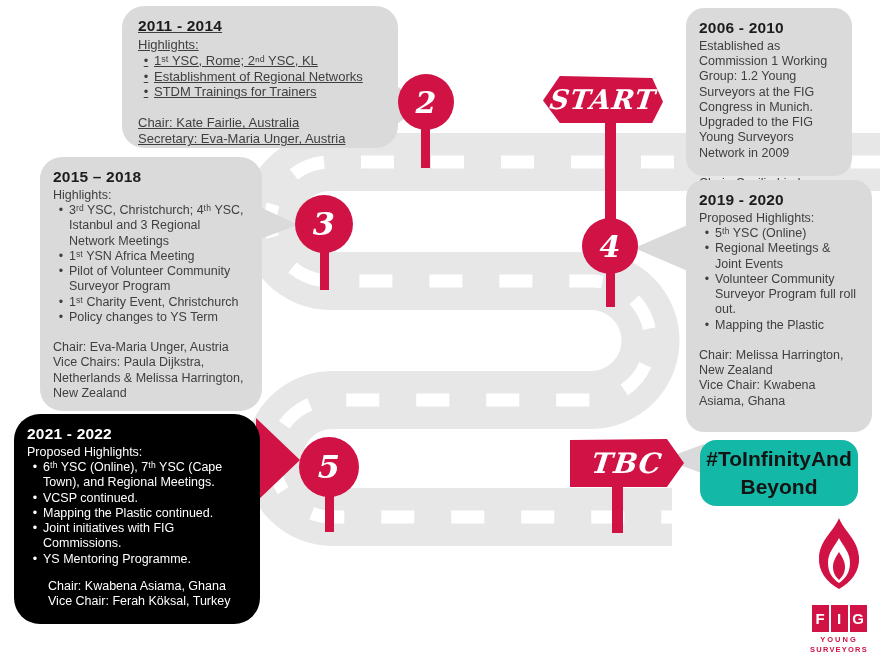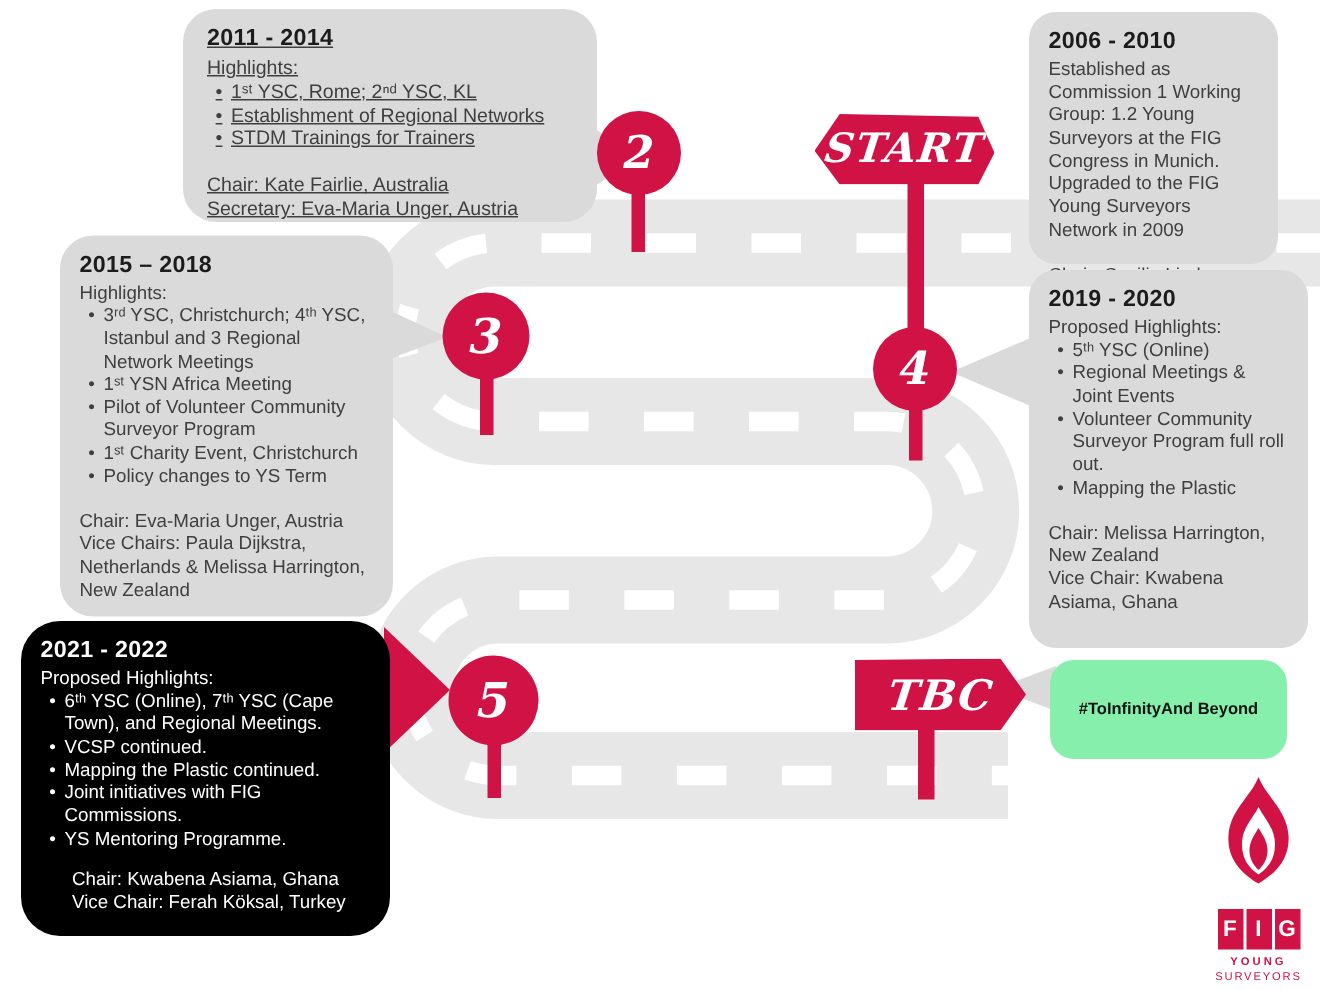--- a/index.html
+++ b/index.html
@@ -21,30 +21,30 @@
   .tail.red{background:#d01245;}
   .pin-stem{position:absolute;z-index:3;width:9px;background:#d01245;}
   .pin{position:absolute;z-index:3;background:#d01245;border-radius:50%;
        display:flex;align-items:center;justify-content:center;color:#fff;
        font-family:"DejaVu Serif",serif;font-style:italic;font-weight:bold;}
   .sign{position:absolute;z-index:3;background:#d01245;display:flex;align-items:center;
         justify-content:center;color:#fff;font-family:"DejaVu Serif",serif;
         font-style:italic;font-weight:bold;letter-spacing:1px;}
   .sign .stext{transform:skewX(-7deg);}
   .sign-post{position:absolute;z-index:3;width:11px;background:#d01245;}
-  .bubble{position:absolute;z-index:3;background:#86efac;border-radius:16px;
+  .bubble{position:absolute;z-index:3;background:#14b8a6;border-radius:16px;
           display:flex;align-items:center;justify-content:center;text-align:center;
-          font-weight:bold;color:#141414;font-size:11px;line-height:1.35;padding:6px 14px;box-sizing:border-box;}
+          font-weight:bold;color:#141414;font-size:21px;line-height:1.35;padding:6px 14px;box-sizing:border-box;}
   .bubble-tail{position:absolute;z-index:2;background:#dadada;}
   .logo{position:absolute;z-index:3;text-align:center;color:#d01245;}
   .logo .bars{display:flex;gap:2px;justify-content:center;margin-top:1px;}
   .logo .bar{width:17px;height:27px;background:#d01245;color:#fff;font-weight:bold;
              font-size:15px;display:flex;align-items:center;justify-content:center;}
   .logo .lg-line1{font-size:7.5px;letter-spacing:2px;margin-top:3px;font-weight:bold;}
-  .logo .lg-line2{font-size:7.5px;letter-spacing:1.2px;margin-top:1px;font-weight:normal;}
+  .logo .lg-line2{font-size:7.5px;letter-spacing:1.2px;margin-top:1px;font-weight:bold;}
 </style>
 </head>
 <body>
 
 <div class="stage">
 
   <svg class="road-svg" width="880" height="660" viewBox="0 0 880 660">
     <path d="M 884 162 H 330 A 59.5 59.5 0 0 0 330 281 H 591 A 59.5 59.5 0 0 1 591 400 H 332 A 58.5 58.5 0 0 0 332 517 H 672" fill="none" stroke="#e7e7e7" stroke-width="58"></path>
     <path d="M 884 162 H 330 A 59.5 59.5 0 0 0 330 281 H 591 A 59.5 59.5 0 0 1 591 400 H 332 A 58.5 58.5 0 0 0 332 517 H 672" fill="none" stroke="#ffffff" stroke-width="13" stroke-dasharray="33 37"></path>
   </svg>

